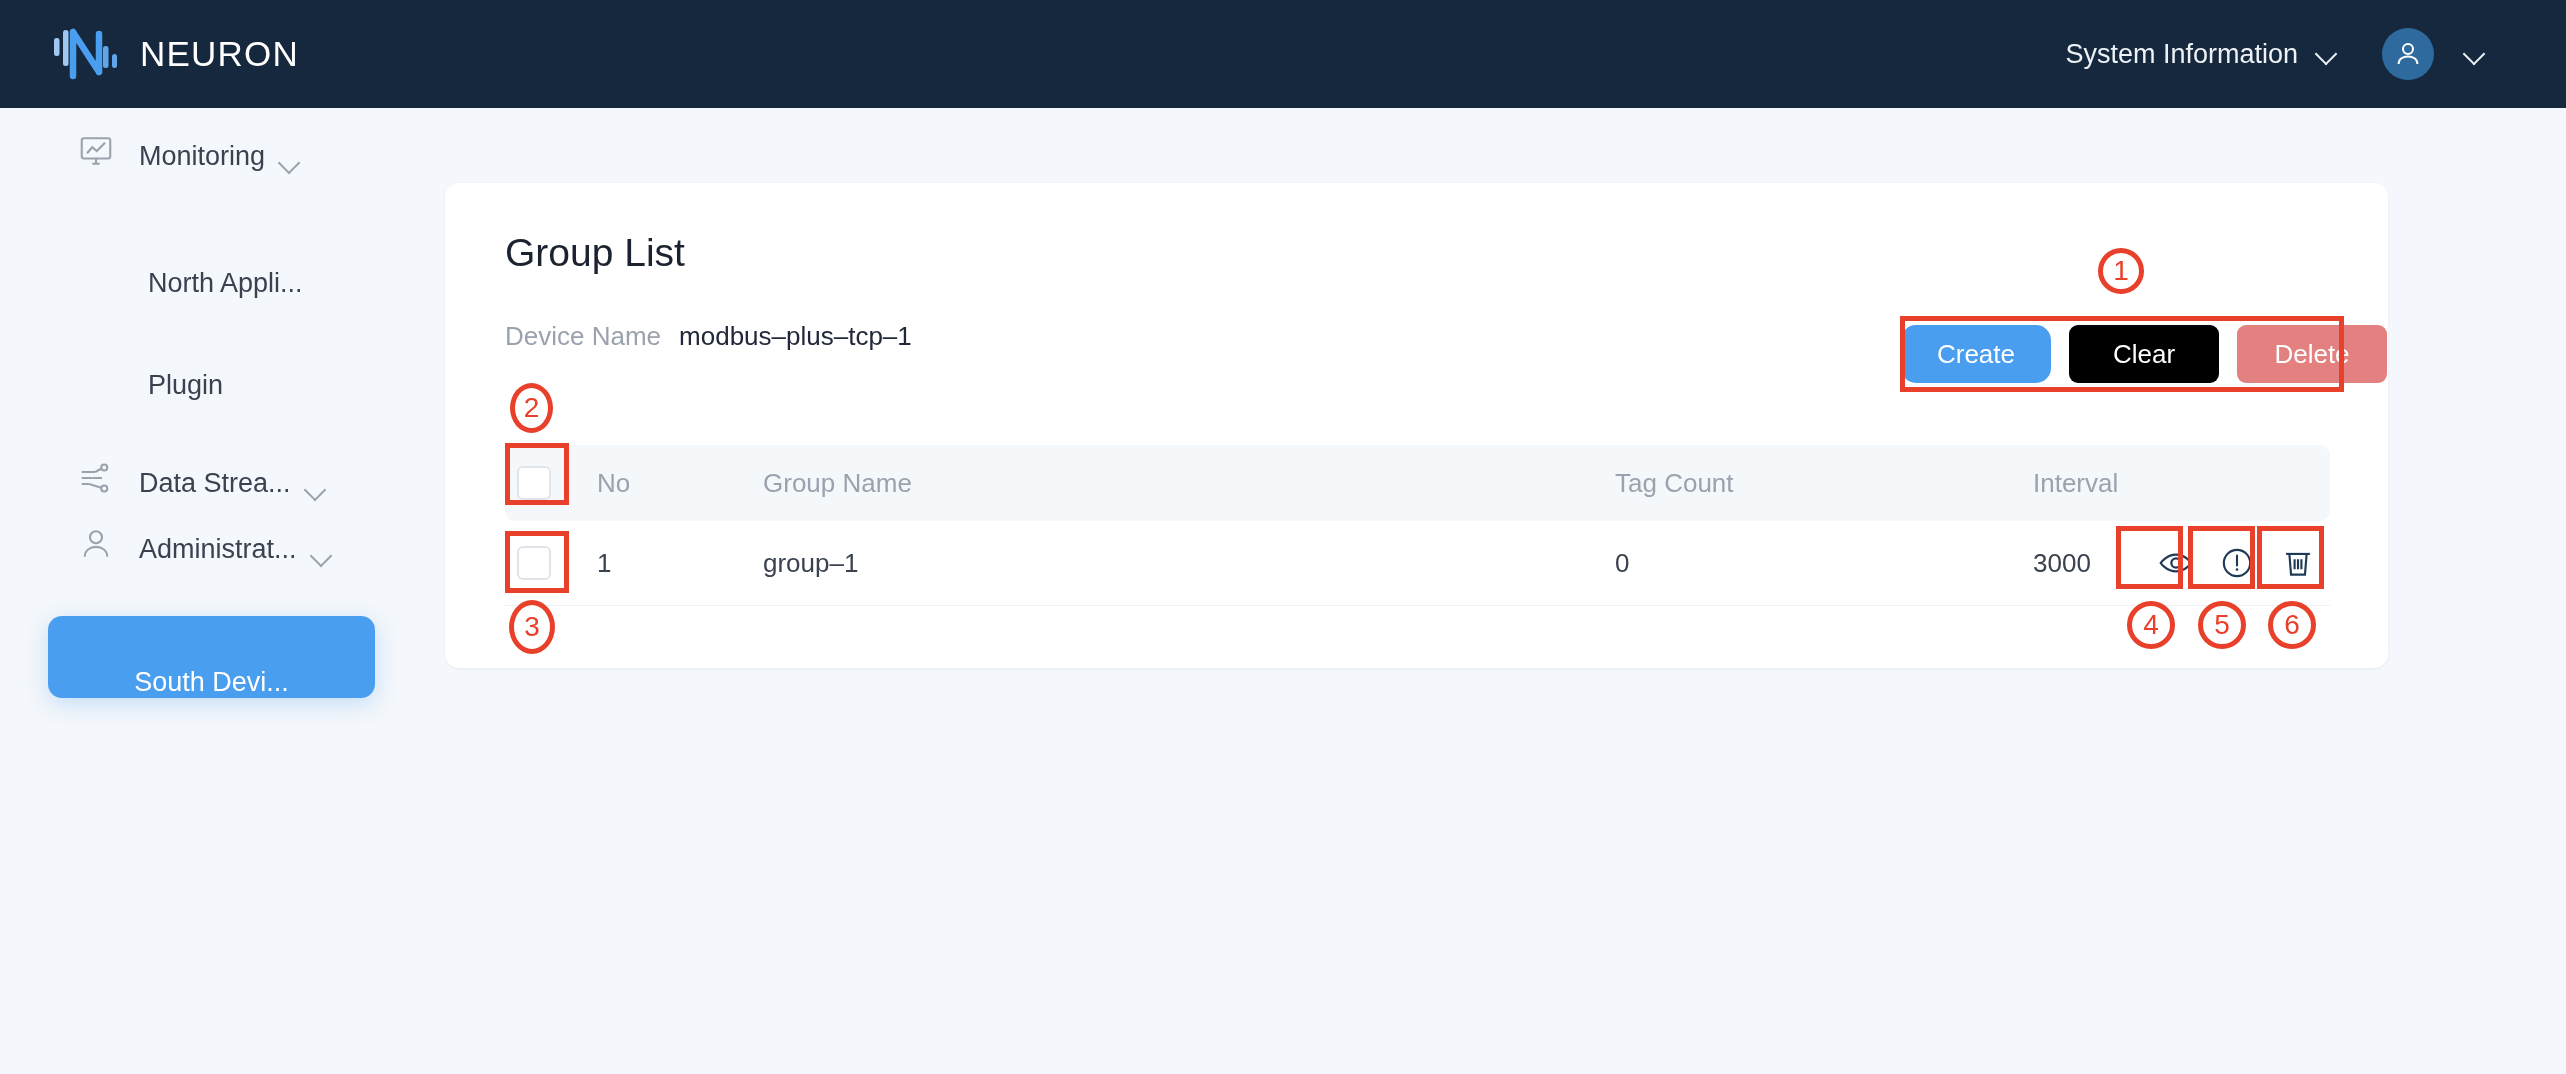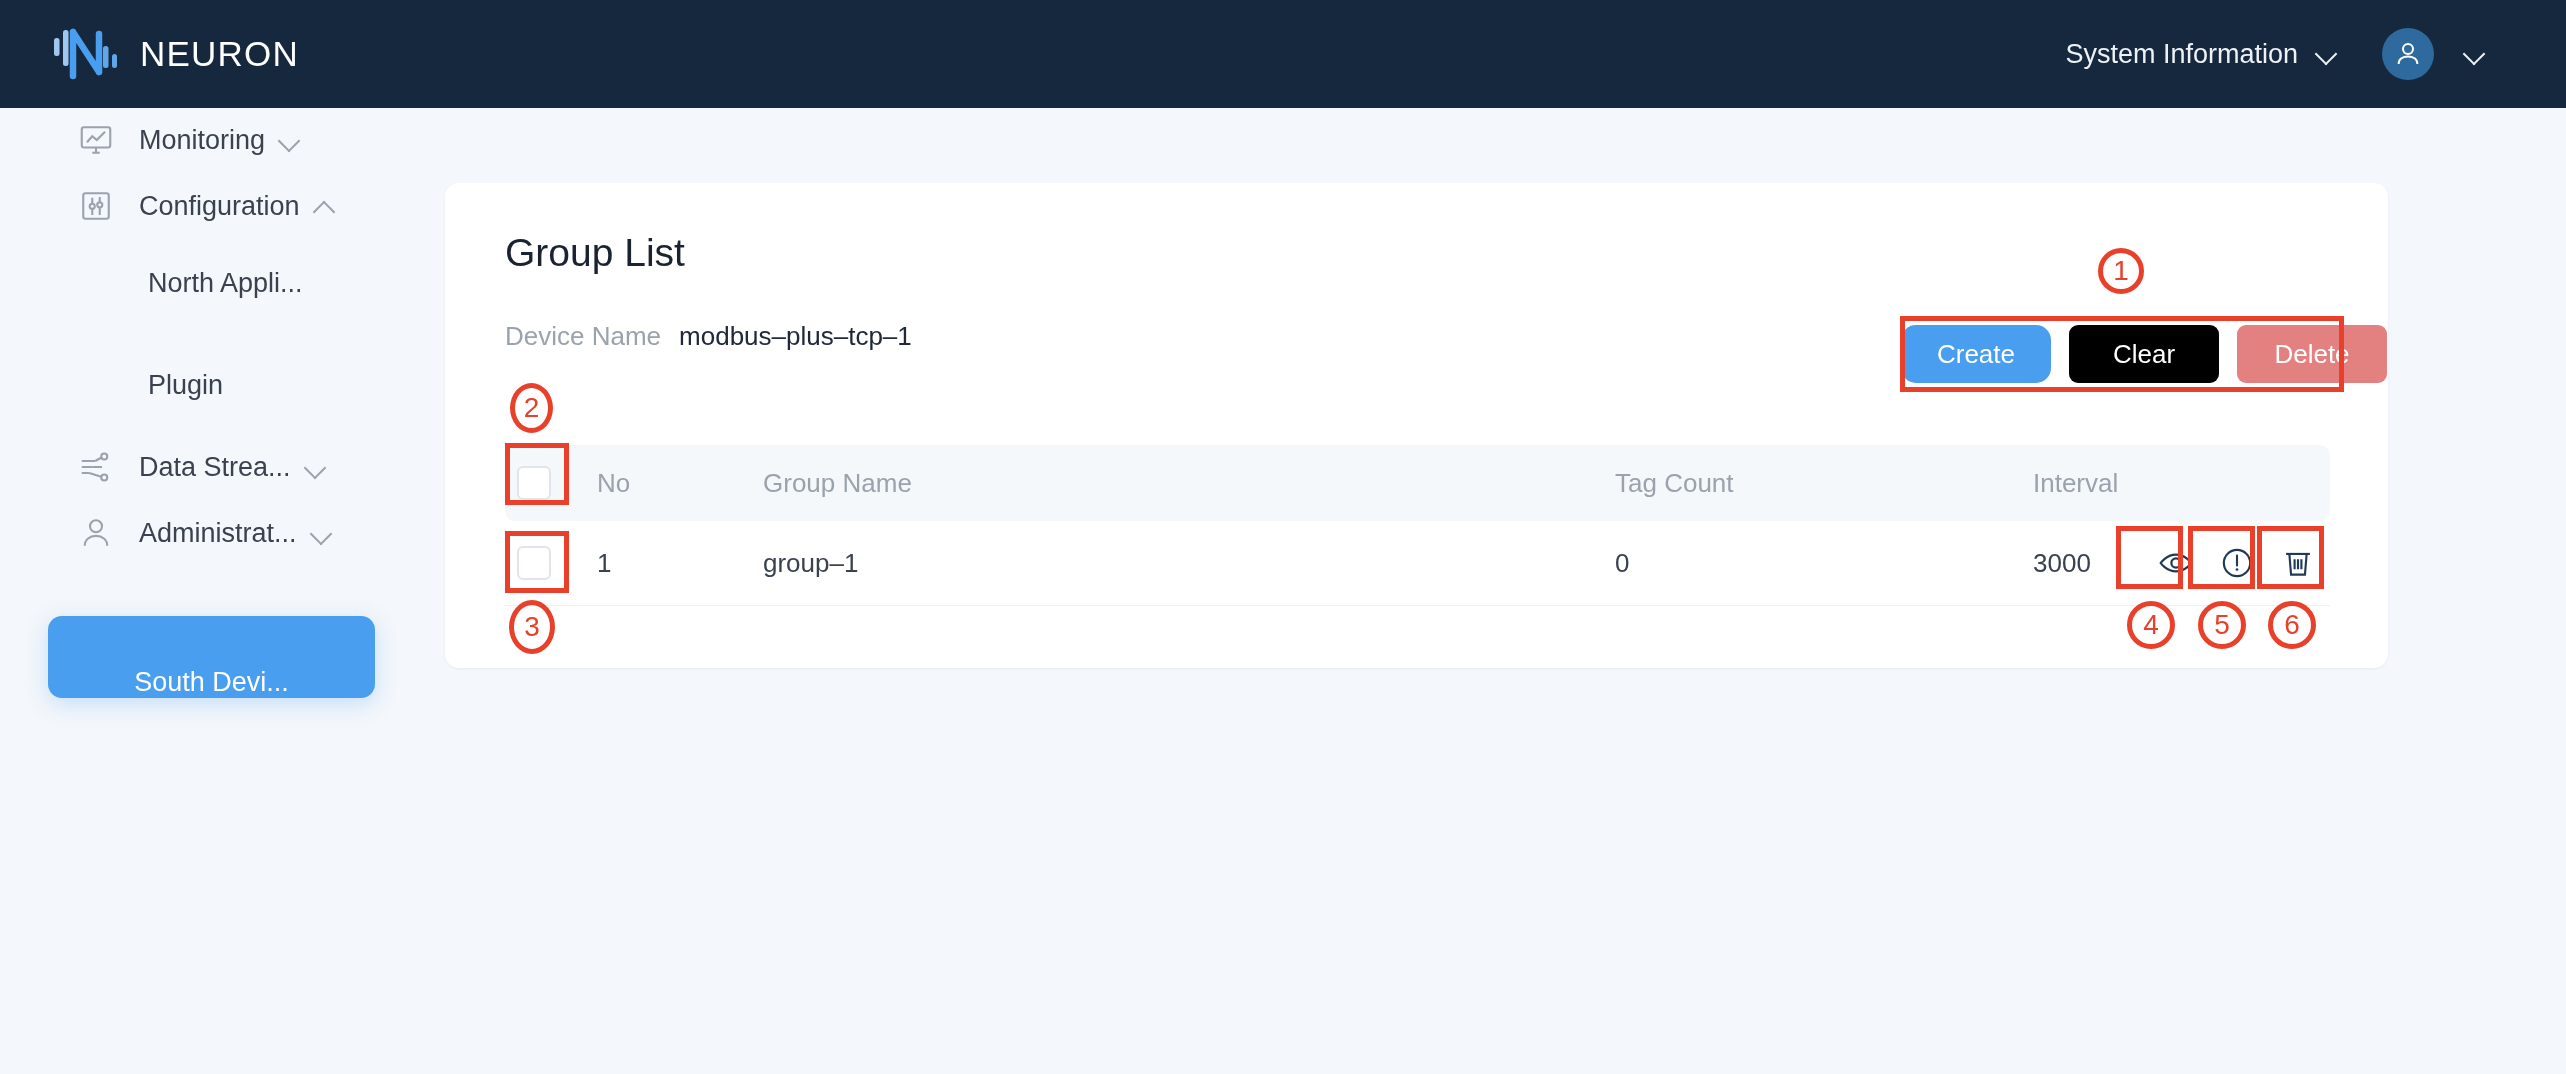--- a/index.html
+++ b/index.html
@@ -100,21 +100,21 @@
   #sidebar {
     position: absolute;
     left: 0; top: 108px;
     width: 445px;
     height: 966px;
     background: #f4f7fb;
   }
   .nav-group { position: absolute; left: 0; width: 445px; }
   .nav-row {
     display: flex;
-    align-items: center;
+    align-items: flex-end;
     height: 64px;
     cursor: pointer;
   }
   .nav-icon {
     width: 42px;
     height: 42px;
     margin-left: 75px;
     margin-right: 22px;
     display: flex;
     align-items: center;
@@ -353,34 +353,20 @@
           <rect x="2.5" y="3.5" width="19" height="13.5" rx="1.5"></rect>
           <path d="M6 13.5 L9.5 9.5 L12.5 12 L18 6.5"></path>
           <path d="M9.5 20.5 h5 M12 17 v3.5"></path>
         </svg>
       </span>
       <span class="nav-label">Monitoring</span>
       <span class="chev"></span>
     </div>
   </div>
 
-  <div class="nav-group" style="top:66px;">
-    <div class="nav-row">
-      <span class="nav-icon">
-        <svg width="36" height="36" viewBox="0 0 24 24" fill="none" stroke="currentColor" stroke-width="1.4">
-          <rect x="3.5" y="3.5" width="17" height="17" rx="1.5"></rect>
-          <path d="M9.5 6.5 v4 M9.5 14 v4 M14.5 6 v3.5 M14.5 13 v5"></path>
-          <circle cx="9.5" cy="12.2" r="1.7"></circle>
-          <circle cx="14.5" cy="11.2" r="1.7"></circle>
-        </svg>
-      </span>
-      <span class="nav-label">Configuration</span>
-      <span class="chev up"></span>
-    </div>
-  </div>
 
   <div class="nav-group" style="top:160px;">
     <div class="sub-item">
       <span class="sub-label">North Appli...</span>
     </div>
   </div>
 
   <div id="sidebar-item-south">
     <span class="sub-label">South Devi...</span>
   </div>

